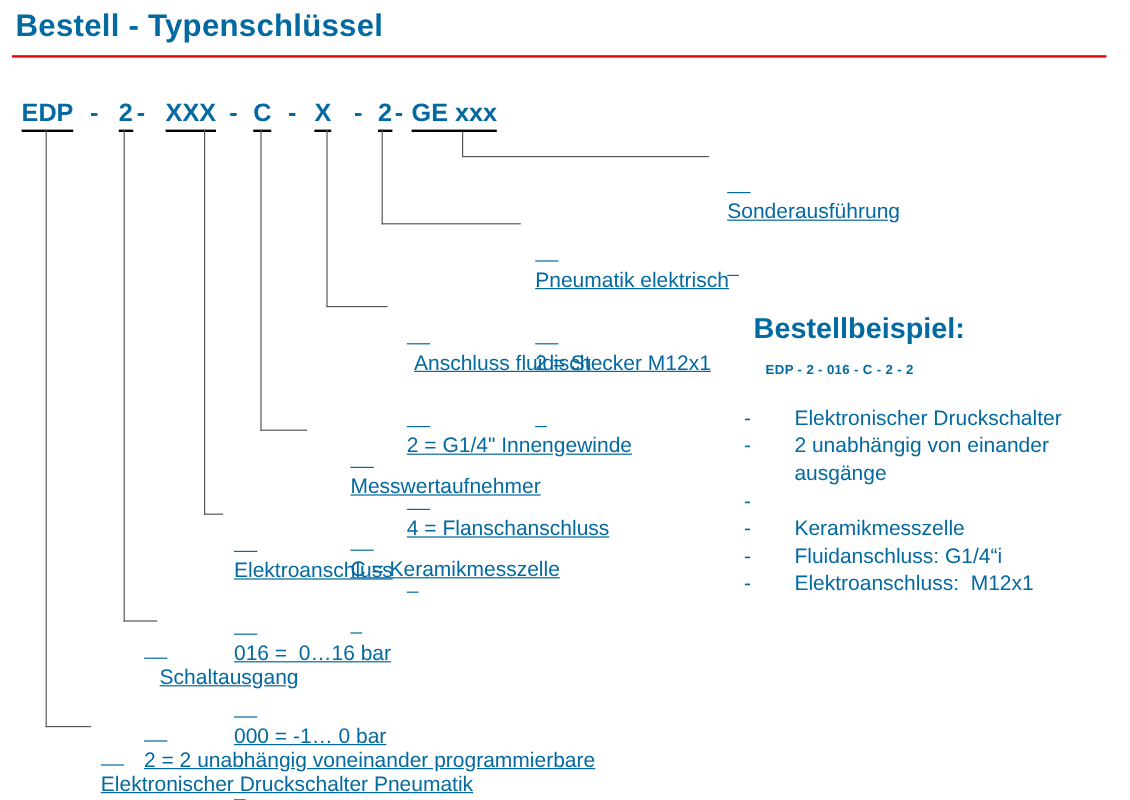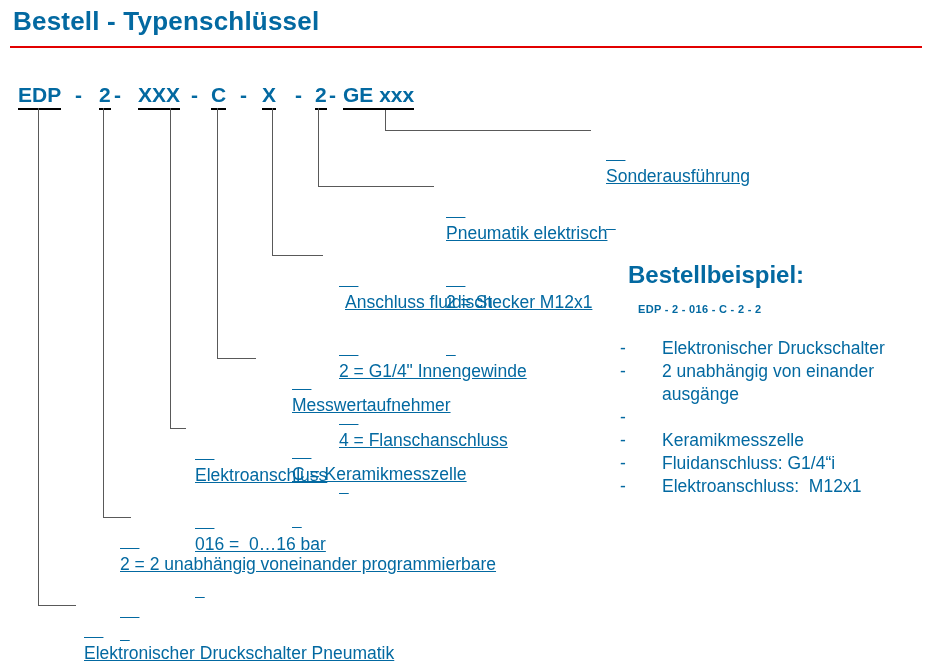--- a/index.html
+++ b/index.html
@@ -129,23 +129,25 @@
   </div>
 
   <div class="conn-label" style="left:276px; top:348px;margin-left:16px;">
     <div>Messwertaufnehmer</div>
     <div class="sub">C = Keramikmesszelle</div>
   </div>
 
   <div class="conn-label" style="left:195px; top:418px;">
     <div>Elektroanschluss</div>
     <div class="sub">016 =  0…16 bar</div>
+    <div class="sub">000 = -1… 0 bar</div>
   </div>
 
   <div class="conn-label" style="left:120px; top:507px;">
+    <div style="margin-left:13px">Schaltausgang</div>
     <div class="sub">2 = 2 unabhängig voneinander programmierbare</div>
     
   </div>
 
   <div class="conn-label" style="left:84px; top:596px;">
     <div>Elektronischer Druckschalter Pneumatik</div>
   </div>
 
   <div class="abs ex-heading">Bestellbeispiel:</div>
   <div class="abs ex-code">EDP - 2 - 016 - C - 2 - 2</div>

